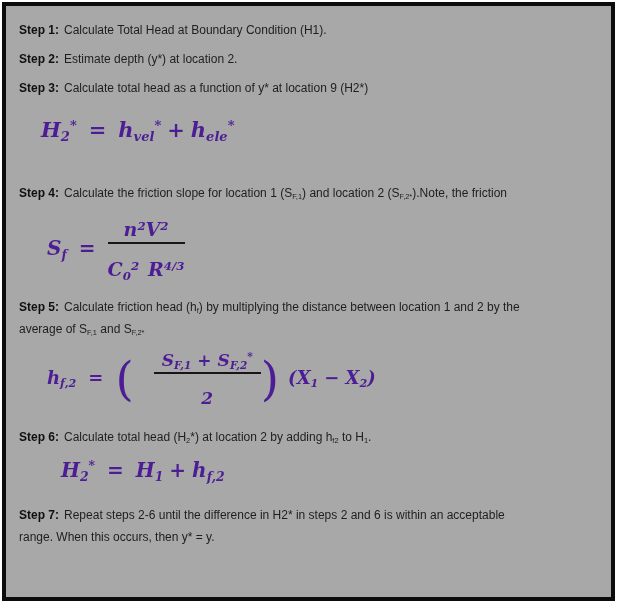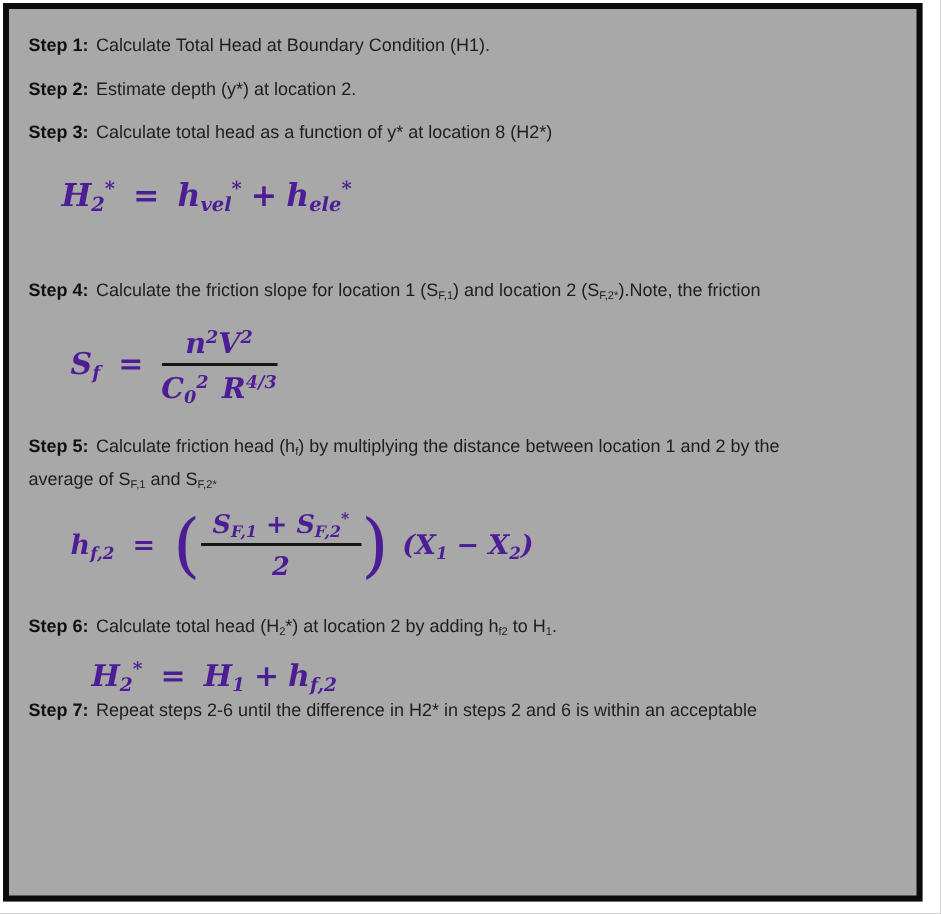--- a/index.html
+++ b/index.html
@@ -27,61 +27,61 @@
   }
   .step .lbl { font-weight: bold; color: #101010; margin-right: 5px; }
   sub { font-size: 62%; vertical-align: -0.3em; line-height: 0; }
   sup { font-size: 62%; vertical-align: 0.55em; line-height: 0; }
   .s1 { margin-top: 5px; }
   .s2 { margin-top: 7px; }
   .s3 { margin-top: 7px; }
   .s4 { margin-top: 40px; }
   .s5 { margin-top: 16px; }
   .s6 { margin-top: 18px; }
-  .s7 { }
+  .s7 { margin-top: 22px; }
   
   .formula {
     font-family: "DejaVu Serif", serif;
     font-style: italic;
     font-weight: bold;
     color: #4c1d95;
     white-space: nowrap;
   }
   .formula .op { font-style: normal; margin: 0 12px; }
   .formula .op2 { margin: 0 6px; }
   .frac { display: inline-block; vertical-align: middle; text-align: center; }
   .frac .num { display: block; border-bottom: 2px solid #161616; padding: 0 8px 2px; }
-  .frac .den { display: block; padding-top: 4px; }
+  .frac .den { display: block; padding-top: 14px; }
   .bigp {
     font-style: normal; font-weight: normal;
     font-size: 260%; vertical-align: middle; line-height: 0;
   }
   .sp { display: inline-block; width: 9px; }
   .f1 { margin: 18px 0 0 22px; font-size: 21px; }
   .f2 { margin: 14px 0 0 28px; font-size: 20px; }
   .f2 .frac { font-size: 19px; text-align: center; }
   .f3 { margin: 10px 0 0 28px; font-size: 18px; }
-  .f3 .frac { font-size: 17px; }
+  .f3 .frac { font-size: 17px; margin-left: 20px; }
   .f4 { margin: 10px 0 0 42px; font-size: 20px; }
 </style>
 </head>
 <body>
 
 <div class="frame">
 
   <p class="step s1">
     <b class="lbl">Step 1:</b><span><span>Calculate Total Head at Boundary Condition (H1).</span></span>
   </p>
 
   <p class="step s2">
     <b class="lbl">Step 2:</b><span><span>Estimate depth (y*) at location 2.</span></span>
   </p>
 
   <p class="step s3">
-    <b class="lbl">Step 3:</b><span><span>Calculate total head as a function of y* at location 8 (H2*)</span></span>
+    <b class="lbl">Step 3:</b><span><span>Calculate total head as a function of y* at location 9 (H2*)</span></span>
   </p>
 
   <div class="formula f1">
     <span><span>H</span><sub>2</sub><sup>*</sup></span><span class="op">=</span><span><span>h</span><sub>vel</sub><sup>*</sup></span><span class="op2">+</span><span><span>h</span><sub>ele</sub><sup>*</sup></span>
   </div>
 
   <p class="step s4">
     <b class="lbl">Step 4:</b><span><span>Calculate the friction slope for location 1 (S</span><sub>F,1</sub><span>)  and location 2 (S</span><sub>F,2*</sub><span>).Note, the friction</span><br></span>
   </p>
 
@@ -99,16 +99,16 @@
 
   <p class="step s6">
     <b class="lbl">Step 6:</b><span><span>Calculate total head (H</span><sub>2</sub><span>*) at location 2 by adding h</span><sub>f2</sub><span> to H</span><sub>1</sub><span>.</span></span>
   </p>
 
   <div class="formula f4">
     <span><span>H</span><sub>2</sub><sup>*</sup></span><span class="op">=</span><span><span>H</span><sub>1</sub></span><span class="op2">+</span><span><span>h</span><sub>f,2</sub></span>
   </div>
 
   <p class="step s7">
-    <b class="lbl">Step 7:</b><span><span>Repeat steps 2-6 until the difference in H2* in steps 2 and 6 is within an acceptable</span><br></span>
+    <b class="lbl">Step 7:</b><span><span>Repeat steps 2-6 until the difference in H2* in steps 2 and 6 is within an acceptable</span><br><span>range.  When this occurs, then y* = y.</span></span>
   </p>
 
 </div>
 
 </body></html>

